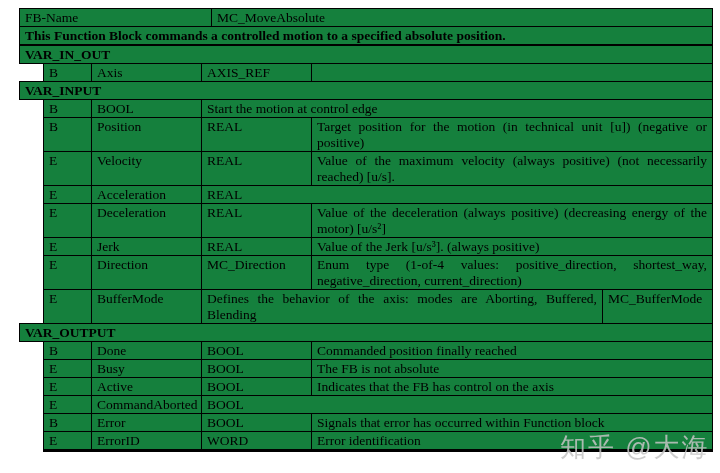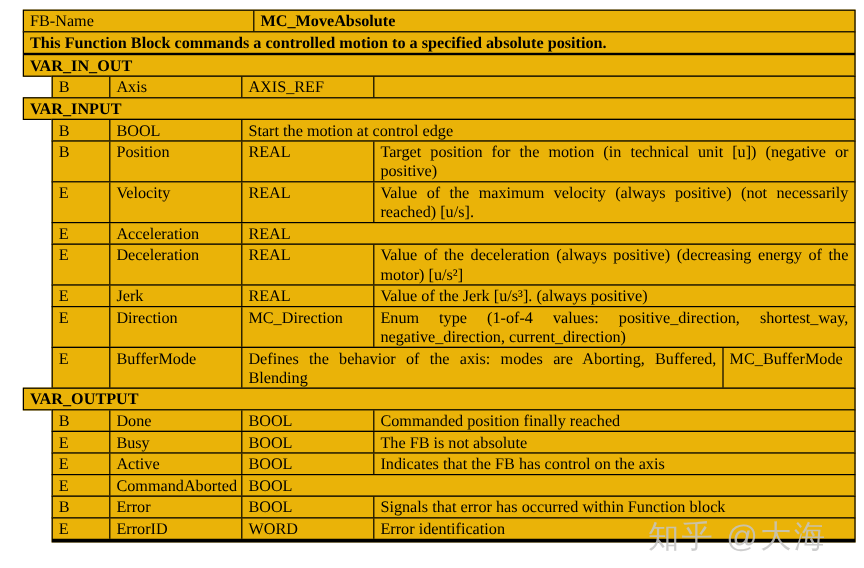--- a/index.html
+++ b/index.html
@@ -19,49 +19,49 @@
     position: absolute;
     left: 19px;
     top: 8px;
     width: 694px;
   }
   .row {
     display: flex;
     border: 1px solid #000000;
     margin-top: -1px;
     box-sizing: border-box;
-    background: #eab308;
+    background: #15803d;
   }
   .row:first-child { margin-top: 0; }
   .row.indent {
     margin-left: 24px;
   }
   .row.last-row {
     border-bottom-width: 3px;
   }
   .cell {
     box-sizing: border-box;
     padding: 1px 5px 0 5px;
     font-size: 13.5px;
     line-height: 16px;
     border-left: 1px solid #000000;
     min-height: 17px;
     overflow: hidden;
   }
   .cell:first-child { border-left: none; }
   .c-fblabel { width: 191px; }
-  .c-fbvalue { flex: 1; font-weight: bold; }
+  .c-fbvalue { flex: 1; font-weight: normal; }
   .c-full    { flex: 1; font-weight: bold; }
   .c-scope   { width: 47px; }
   .c-name    { width: 110px; }
   .c-type    { width: 110px; }
   .c-desc    { flex: 1; text-align: justify; }
   .watermark {
     position: absolute;
-    left: 540px;
+    left: 560px;
     top: 431px;
     font-family: "Liberation Sans", sans-serif;
     font-size: 26px;
     line-height: 32px;
     letter-spacing: 2px;
     color: #c5c5c5;
     opacity: 0.85;
     z-index: 10;
     pointer-events: none;
     white-space: nowrap;

